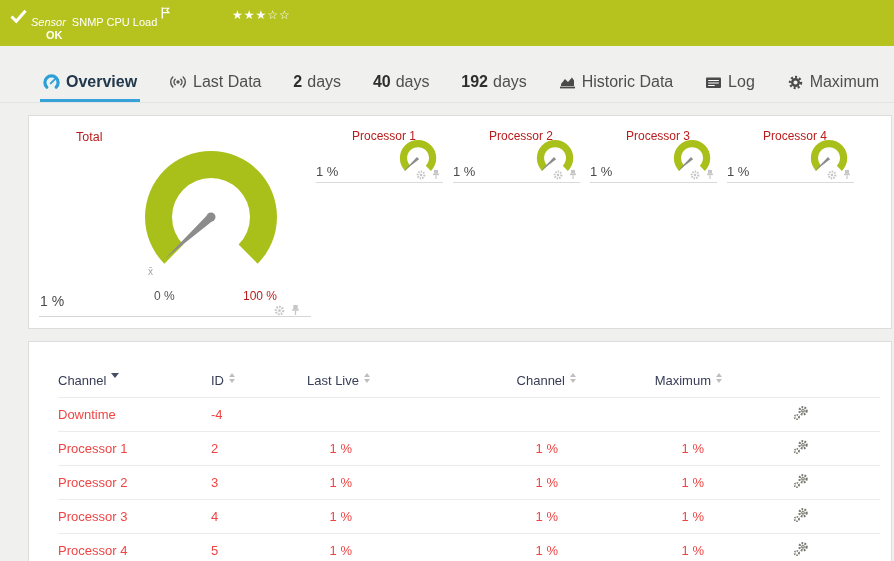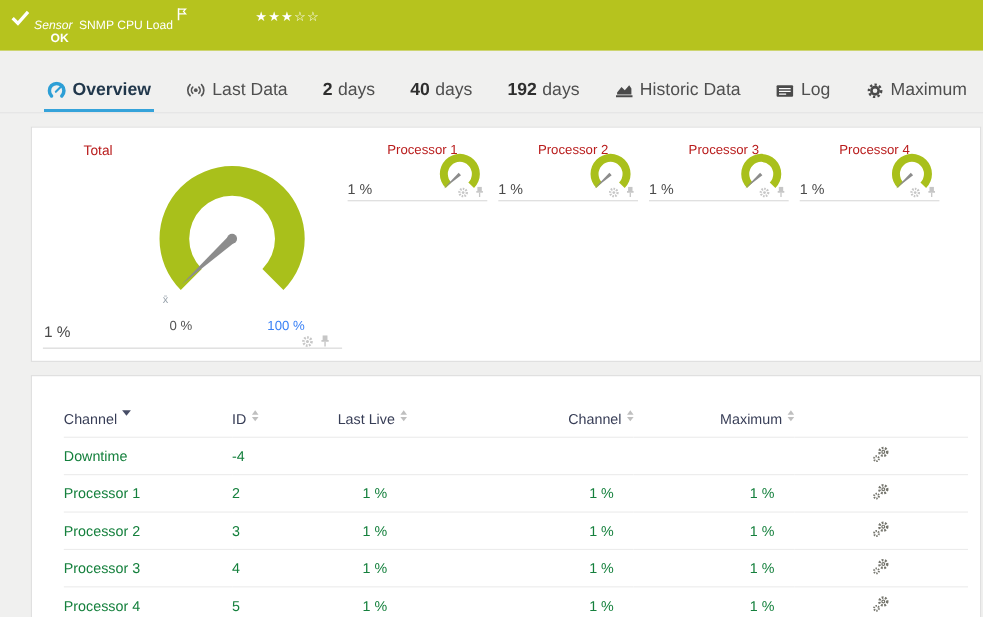--- a/index.html
+++ b/index.html
@@ -39,21 +39,21 @@
   
   .card{ position:absolute; left:28px; width:864px; background:#fff; border:1px solid #dddddd; }
   .card-gauges{ top:115px; height:214px; }
   .card-table { top:341px; height:230px; }
 
   
   .total-cell{ position:absolute; left:1px; top:1px; width:283px; height:200px; }
   .cell-label{ position:absolute; left:10px; top:13px; font-size:12.5px; font-weight:400; color:#b91c1c;margin-left:36px; }
   .total-gauge-svg{ position:absolute; left:96px; top:30px; }
   .scale-min{ position:absolute; left:124px; top:172px; font-size:12px; color:#555; }
-  .scale-max{ position:absolute; left:213px; top:172px; font-size:12px; color:#3b82f6; }
+  .scale-max{ position:absolute; left:213px; top:172px; font-size:12px; color:#b91c1c; }
   .total-value{ position:absolute; left:10px; top:176px; font-size:14px; color:#4a4a4a; }
   .cell-icons{ position:absolute; display:flex; gap:5px; align-items:center; }
   .total-cell .cell-icons{ right:12px; top:187px; }
   .total-sep{ position:absolute; left:9px; right:2px; top:199px; border-bottom:1px solid #d5d5d5; }
 
   
   .small-cells{ position:absolute; left:287px; top:1px; display:flex; gap:10px; }
   .small-cell{ position:relative; width:127px; height:66px; border-bottom:1px solid #d9d9d9; }
   .small-cell .cell-label{ left:0; top:12px; font-size:12px; }
   .small-gauge-svg{ position:absolute; right:1px; top:20px; }
@@ -64,21 +64,21 @@
   .channels{ margin:31px 0 0 29px; width:822px; border-collapse:collapse; table-layout:fixed; }
   .channels col.c-channel{ width:153px; } .channels col.c-id{ width:89px; }
   .channels col.c-last{ width:70px; } .channels col.c-min{ width:206px; }
   .channels col.c-max{ width:146px; } .channels col.c-set{ width:158px; }
   .channels th{
     font-size:13px; font-weight:400; color:#373d56; text-align:left;
     padding:0 0 9px 0; white-space:nowrap; cursor:pointer;
   }
   .channels th.r, .channels td.r{ text-align:right; }
   .channels th .hwrap{ display:inline-flex; gap:5px; }
-  .channels td{ font-size:13px; color:#15803d; padding:7px 0; border-top:1px solid #ececec; }
+  .channels td{ font-size:13px; color:#ef4444; padding:7px 0; border-top:1px solid #ececec; }
   .channels td.r{ padding-right:18px; }
   .channels tr:last-child td{ border-bottom:1px solid #ececec; }
   .channels td.set{ text-align:center; }
   .sort-desc{ width:0;height:0;border-left:4px solid transparent;border-right:4px solid transparent;
               border-top:5px solid #474d66; display:inline-block; }
   .sort-both{ display:inline-flex; flex-direction:column; gap:2px; }
   .sort-both i{ display:block; width:0; height:0; border-left:3.5px solid transparent; border-right:3.5px solid transparent; }
   .sort-both .up{ border-bottom:4px solid #bfbfbf; }
   .sort-both .dn{ border-top:4px solid #bfbfbf; }
 

